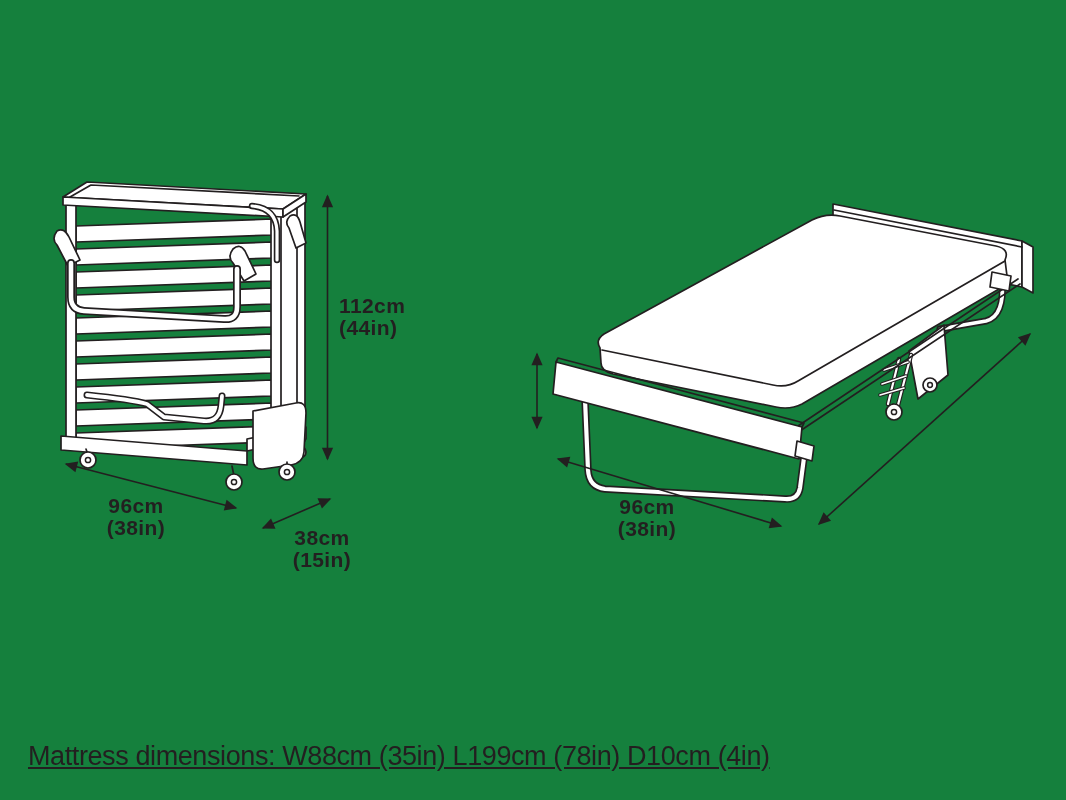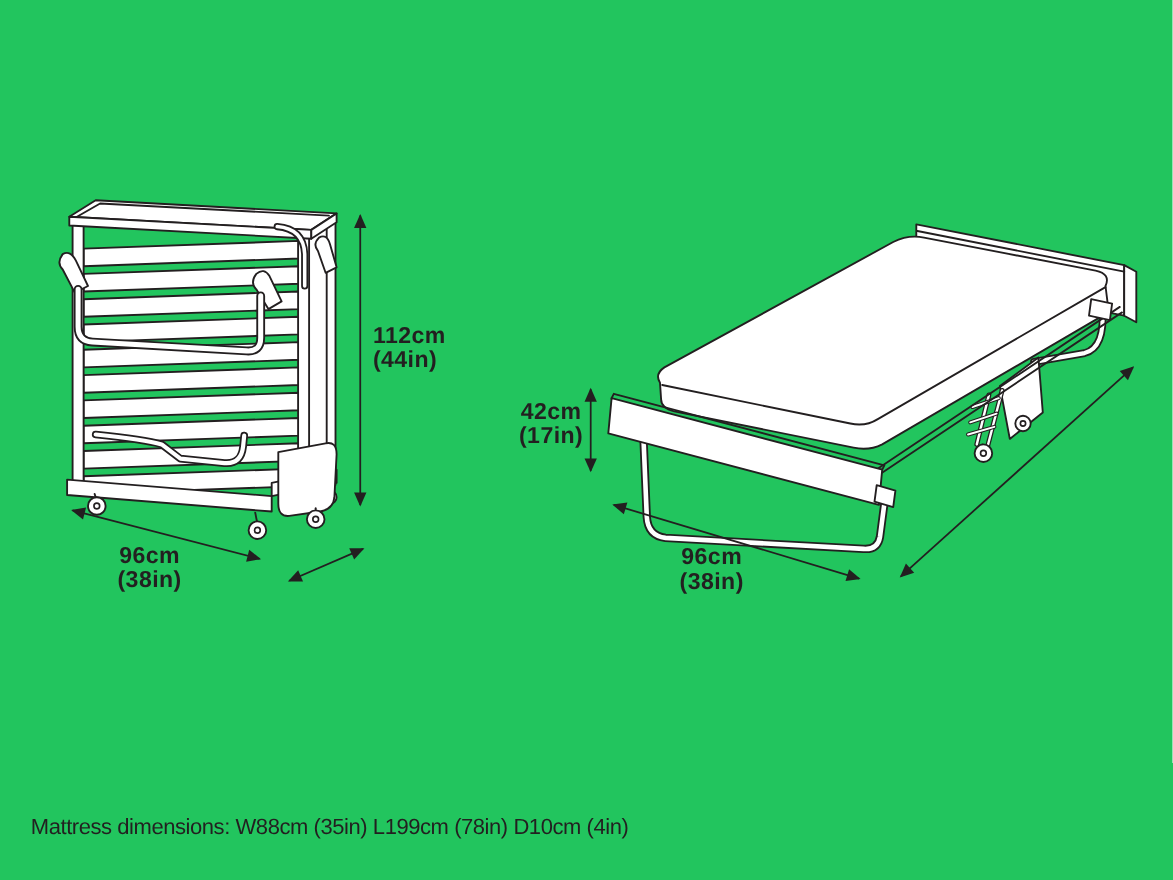--- a/index.html
+++ b/index.html
@@ -1,35 +1,35 @@
 <!DOCTYPE html>
 <html><head>
 <meta charset="utf-8">
 <style>
   html,body{margin:0;padding:0;background:#ffffff;}
   #stage{
-    position:relative;width:1066px;height:800px;background:#22c55e;
+    position:relative;width:1066px;height:800px;background:#15803d;
     font-family:"Liberation Sans",sans-serif;overflow:hidden;
   }
   #lineart{position:absolute;left:0;top:0;}
   .ln{fill:none;stroke:#231f20;stroke-width:1.7;stroke-linejoin:round;stroke-linecap:round;}
   .fw{fill:#ffffff;stroke:#231f20;stroke-width:1.7;stroke-linejoin:round;}
   .tube-o{fill:none;stroke:#231f20;stroke-linecap:round;stroke-linejoin:round;}
   .tube-i{fill:none;stroke:#ffffff;stroke-linecap:round;stroke-linejoin:round;}
   .dimline{stroke:#231f20;stroke-width:1.6;fill:none;}
   .wheel{fill:#ffffff;stroke:#231f20;stroke-width:1.7;}
   .hub{fill:#ffffff;stroke:#231f20;stroke-width:1.5;}
   .dim{
     position:absolute;color:#231f20;font-weight:700;font-size:21px;
     line-height:22px;letter-spacing:.4px;white-space:nowrap;
   }
   .dim.center{width:120px;text-align:center;}
   .footnote{
     position:absolute;left:28px;top:741px;color:#231f20;
-    font-size:20px;font-weight:400;letter-spacing:-.4px;white-space:nowrap;
+    font-size:27px;font-weight:400;letter-spacing:-.4px;white-space:nowrap;text-decoration:underline;
   }
 </style>
 </head>
 <body>
 
 <div id="stage">
 
   <svg id="lineart" width="1066" height="800" viewBox="0 0 1066 800">
     <defs>
       <marker id="arr" viewBox="0 0 10 10" refX="8.5" refY="5" markerWidth="14" markerHeight="14" orient="auto-start-reverse" markerUnits="userSpaceOnUse">
@@ -154,25 +154,25 @@
   <div class="dim" style="left:339px;top:295px;">
     <div>112cm</div>
     <div>(44in)</div>
   </div>
 
   <div class="dim center" style="left:76px;top:495px;">
     <div>96cm</div>
     <div>(38in)</div>
   </div>
 
+  <div class="dim center" style="left:262px;top:527px;">
+    <div>38cm</div>
+    <div>(15in)</div>
+  </div>
 
-  <div class="dim center" style="left:441px;top:364px;">
-    <div>42cm</div>
-    <div>(17in)</div>
-  </div>
 
   <div class="dim center" style="left:587px;top:496px;">
     <div>96cm</div>
     <div>(38in)</div>
   </div>
 
 
   <div class="footnote">Mattress dimensions: W88cm (35in) L199cm (78in) D10cm (4in)</div>
 
 </div>

